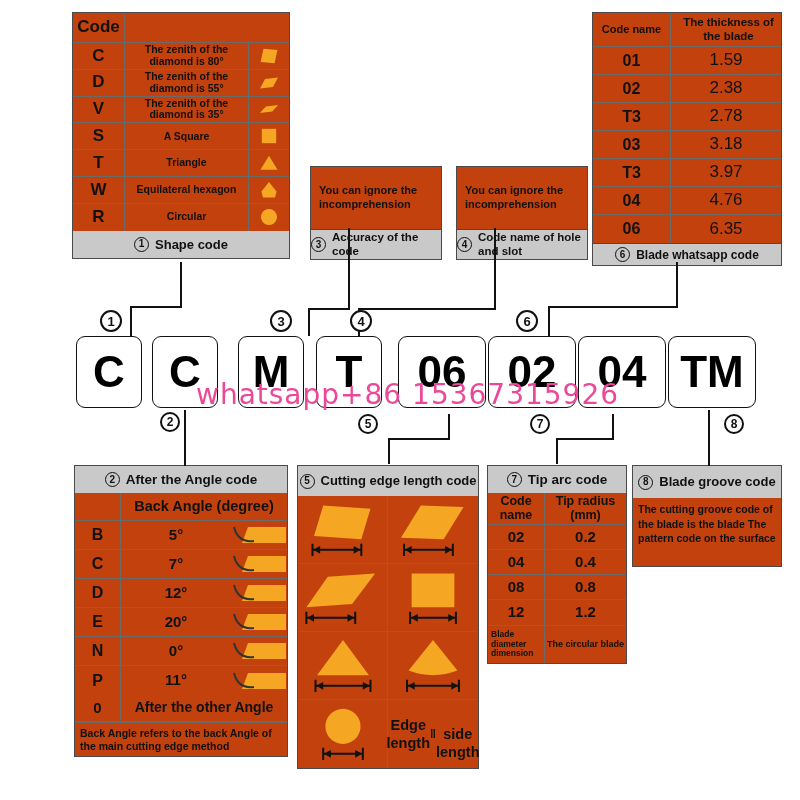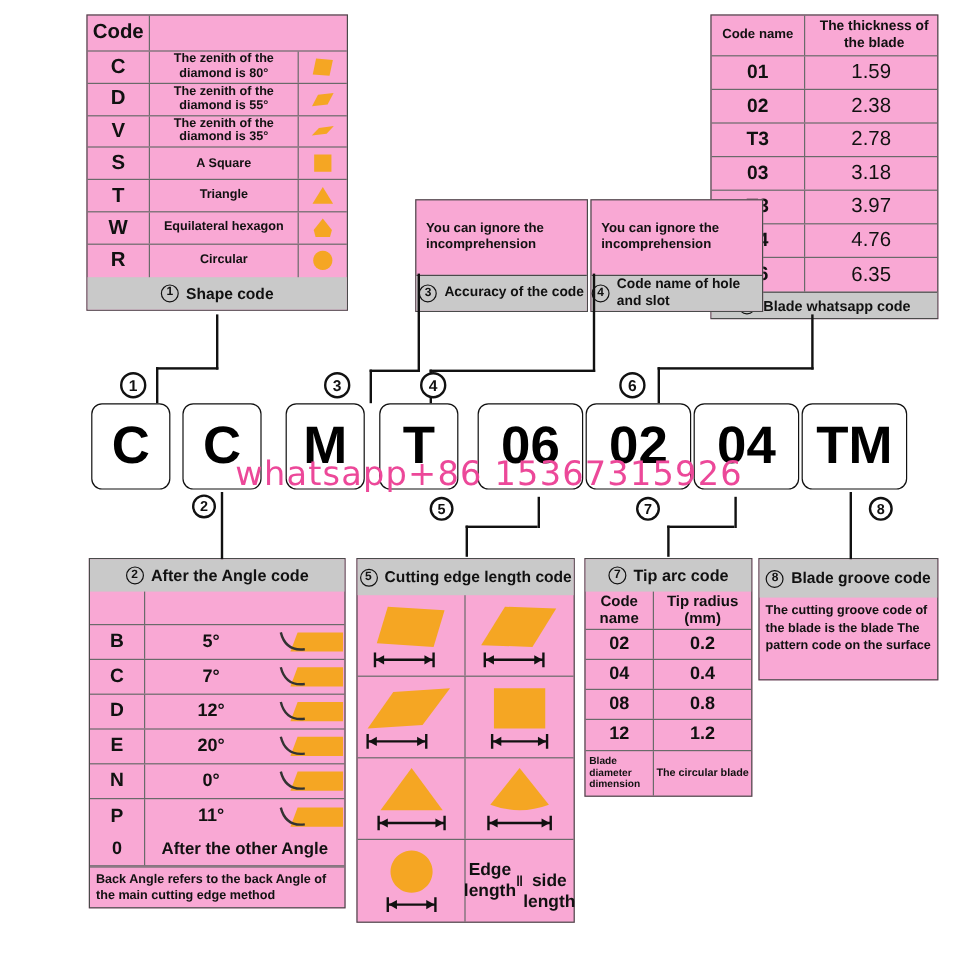--- a/index.html
+++ b/index.html
@@ -6,21 +6,21 @@
   body {
     width: 800px; height: 800px;
     background: #ffffff;
     font-family: "Liberation Sans", sans-serif;
     position: relative;
     overflow: hidden;
   }
   .abs { position: absolute; }
 
   
-  .panel { border: 1px solid #4a4a4a; background: #f9a8d4; }
+  .panel { border: 1px solid #4a4a4a; background: #c2410c; }
   .hdr {
     background: #c9c9c9;
     border-top: 1px solid #4a4a4a;
     display: flex; align-items: center; justify-content: center;
     font-weight: bold; color: #111;
     gap: 6px;
   }
   .circnum {
     display: inline-flex; align-items: center; justify-content: center;
     border: 1.5px solid #111; border-radius: 50%;
@@ -51,21 +51,21 @@
   #thick-panel .hdr-th { height: 34px; border-bottom: 1px solid #6a6a6a; display: flex; }
   #thick-panel .r { height: 28px; }
   #thick-panel .c-code { width: 78px; font-size: 16px; font-weight: bold; }
   #thick-panel .c-val { flex: 1; font-size: 17px; font-weight: normal; }
   #thick-panel .th1 { width: 78px; font-size: 11px; font-weight: bold; }
   #thick-panel .th2 { flex: 1; font-size: 11.5px; font-weight: bold; text-align: center;
                       justify-content: flex-start; padding-left: 5px; line-height: 1.15;}
   #thick-panel .footer { height: 22px; font-size: 12px; }
 
   
-  .notebox { width: 144px; margin-left: 36px; }
+  .notebox { width: 132px; }
   .notebox .body {
     height: 62px; display: flex; align-items: center;
     padding: 0 8px; font-size: 11px; font-weight: bold; line-height: 1.25; color: #111;
   }
   .notebox .hdr { height: 30px; font-size: 11.5px; line-height: 1.15; }
   #note3 { left: 310px; top: 166px; }
   #note4 { left: 456px; top: 166px; }
 
   
   #angle-panel { left: 74px; top: 465px; width: 214px; }
@@ -279,20 +279,21 @@
   </div>
 </div>
 
 <div class="panel abs" id="angle-panel">
   <div class="hdr">
     <span class="circnum">2</span>
     <span>After the Angle code</span>
   </div>
   <div class="row sub">
     <div class="cell s1 bdr-r"></div>
+    <div class="cell s2">Back Angle (degree)</div>
   </div>
   <div id="angle-rows">
       <div class="row r">
         <div class="cell c-code bdr-r">B</div>
         <div class="cell c-val">5°</div>
         <div class="cell c-ico">
           <svg width="54" height="24" viewBox="0 0 54 24">
             <path d="M16,4 L54,4 L54,20 L10,20 Z" fill="#F5A623"></path>
             <path d="M2,4 Q6,20 22,18" fill="none" stroke="#333" stroke-width="2"></path>
           </svg>

